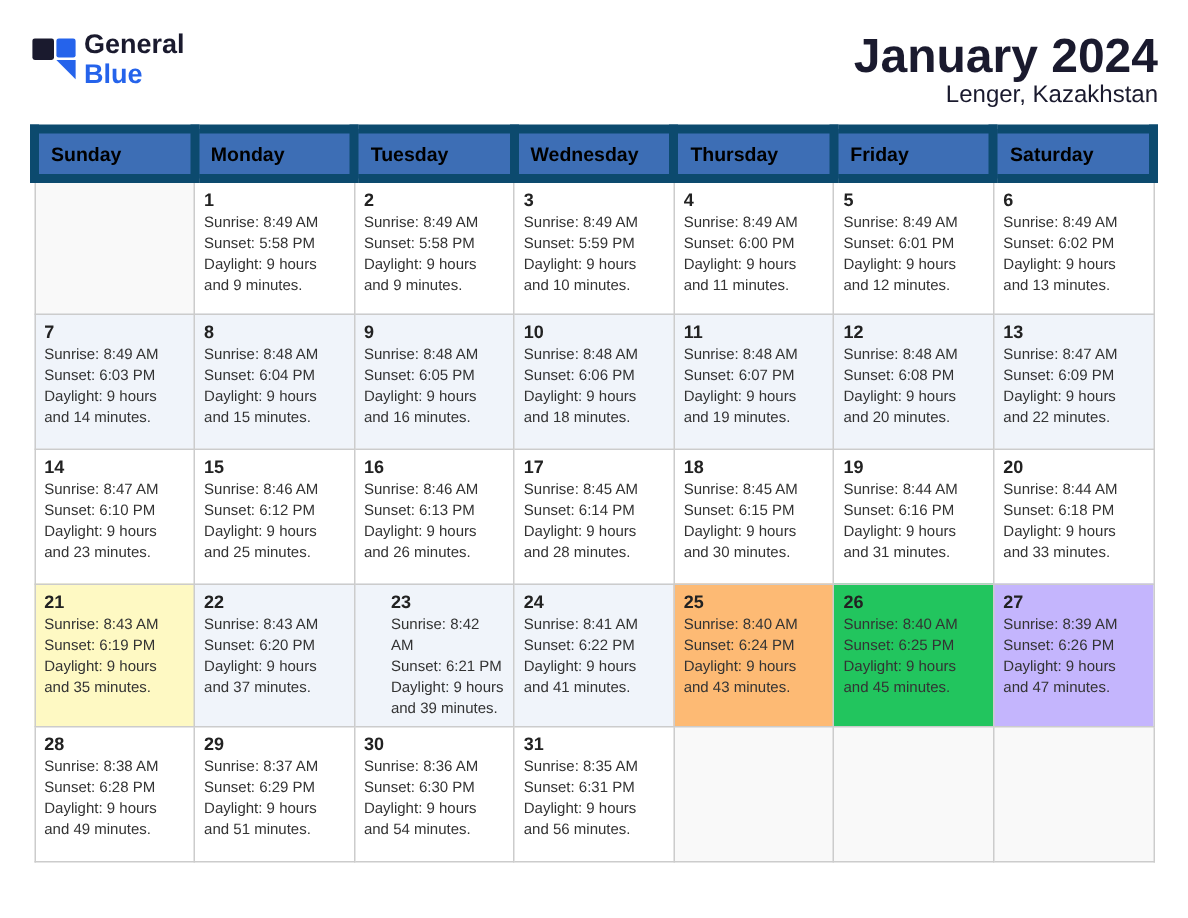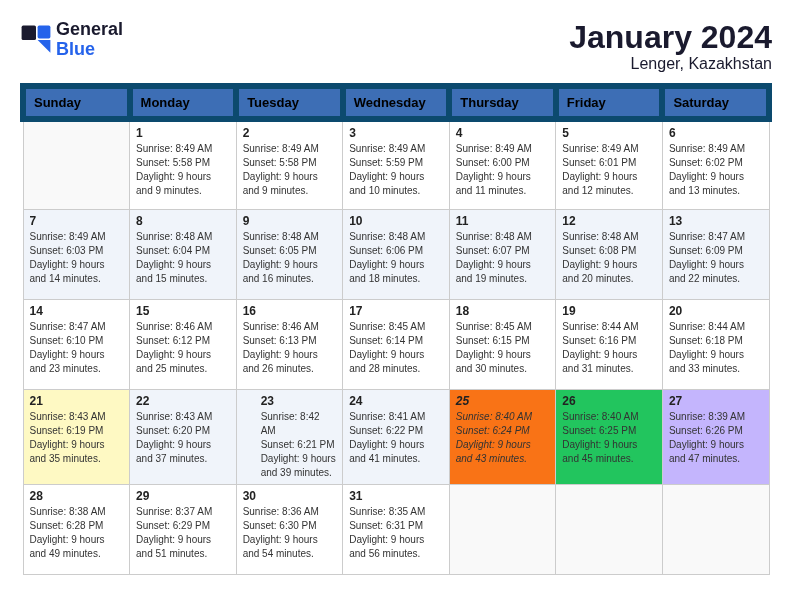--- a/index.html
+++ b/index.html
@@ -286,21 +286,21 @@
 Daylight: 9 hours
 and 39 minutes.</div>
         </td>
         <td style="background: rgb(240, 244, 250);">
           <div class="day-number">24</div>
           <div class="day-info" style="white-space: pre-line;">Sunrise: 8:41 AM
 Sunset: 6:22 PM
 Daylight: 9 hours
 and 41 minutes.</div>
         </td>
-        <td style="background: #f97316; font-style: italic;">
+        <td style="background: #fdba74;">
           <div class="day-number">25</div>
           <div class="day-info" style="white-space: pre-line;">Sunrise: 8:40 AM
 Sunset: 6:24 PM
 Daylight: 9 hours
 and 43 minutes.</div>
         </td>
         <td style="background: #22c55e;">
           <div class="day-number">26</div>
           <div class="day-info" style="white-space: pre-line;">Sunrise: 8:40 AM
 Sunset: 6:25 PM

